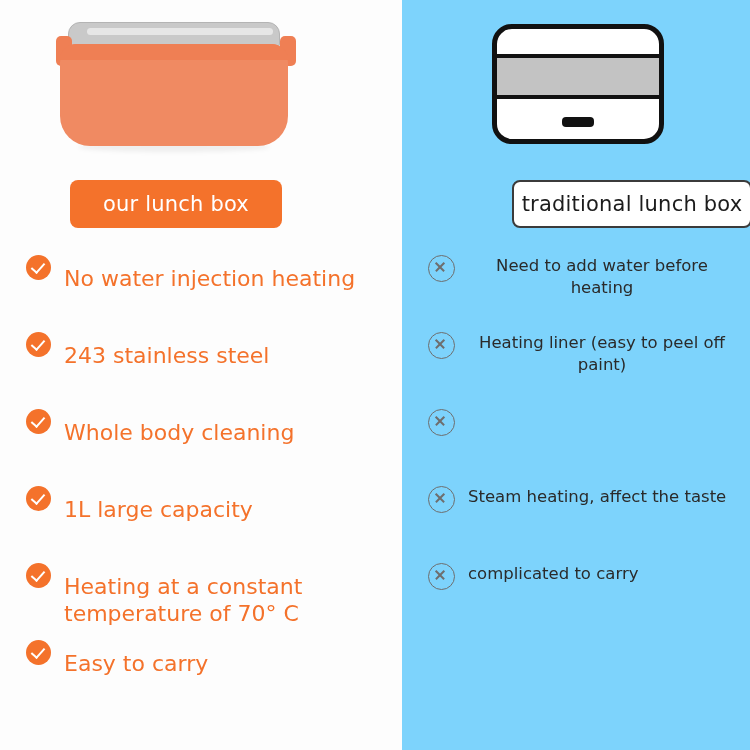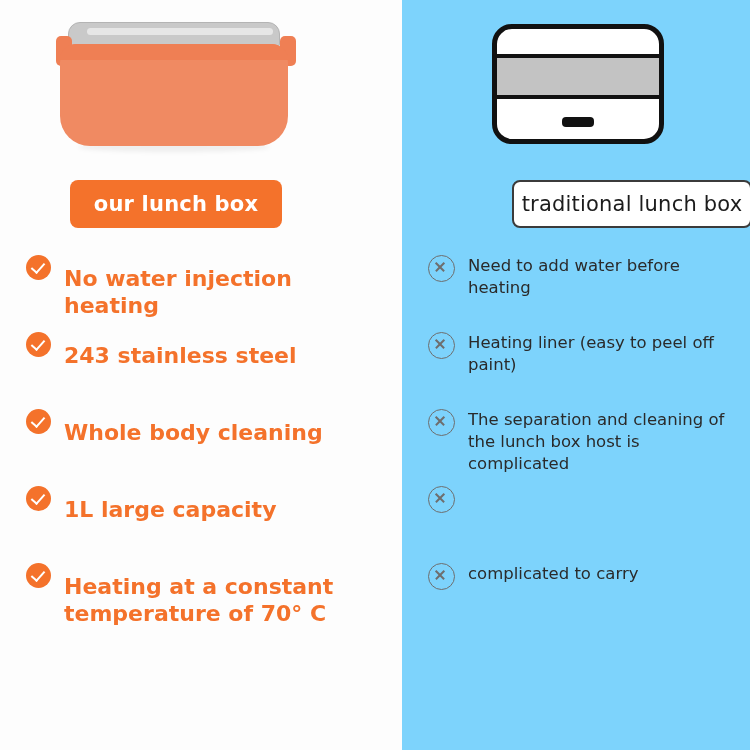--- a/index.html
+++ b/index.html
@@ -20,21 +20,20 @@
     display: flex;
   }
   .col {
     position: relative;
     height: 750px;
     box-sizing: border-box;
   }
   .col-left {
     width: 402px;
     background: #fdfdfd;
-    font-weight: bold;
   }
   .col-right {
     width: 348px;
     background: #7dd3fc;
   }
 
   
   .hero-left {
     position: relative;
     height: 168px;
@@ -197,20 +196,21 @@
     align-items: flex-start;
     box-sizing: border-box;
   }
   .feat-left {
     padding: 0 18px 0 26px;
     min-height: 77px;
   }
   .feat-right {
     padding: 0 14px 0 26px;
     min-height: 77px;
+    text-align: center;
   }
   .bullet {
     flex: 0 0 auto;
     width: 25px;
     height: 25px;
     border-radius: 50%;
     margin-top: 3px;
     margin-right: 13px;
     position: relative;
   }
@@ -304,20 +304,24 @@
         <span class="bullet bullet-check"></span>
         <span class="feat-text-left">1L large capacity</span>
       </div>
 
       <div class="feat feat-left">
         <span class="bullet bullet-check"></span>
         <span class="feat-text-left" style="white-space:pre-line">Heating at a constant
 temperature of 70° C</span>
       </div>
 
+      <div class="feat feat-left">
+        <span class="bullet bullet-check"></span>
+        <span class="feat-text-left">Easy to carry</span>
+      </div>
 
     </div>
   </div>
 
   <div class="col col-right">
 
     <div class="hero-right">
       <div class="box-trad">
         <div class="outer"></div>
         <div class="band"></div>
@@ -334,29 +338,29 @@
       <div class="feat feat-right">
         <span class="bullet bullet-x"></span>
         <span class="feat-text-right">Need to add water before heating</span>
       </div>
 
       <div class="feat feat-right">
         <span class="bullet bullet-x"></span>
         <span class="feat-text-right"> Heating liner (easy to peel off paint)</span>
       </div>
 
-      <div class="feat feat-right">
-        <span class="bullet bullet-x"></span>
-        <span class="feat-text-right">The separation and cleaning of the lunch box host is complicated</span>
-      </div>
-
-      <div class="feat feat-right">
-        <span class="bullet bullet-x"></span>
-      </div>
-
+
+      <div class="feat feat-right">
+        <span class="bullet bullet-x"></span>
+      </div>
+
+      <div class="feat feat-right">
+        <span class="bullet bullet-x"></span>
+        <span class="feat-text-right">Steam heating, affect the taste</span>
+      </div>
 
       <div class="feat feat-right">
         <span class="bullet bullet-x"></span>
         <span class="feat-text-right">complicated to carry</span>
       </div>
 
     </div>
   </div>
 
 </div>

